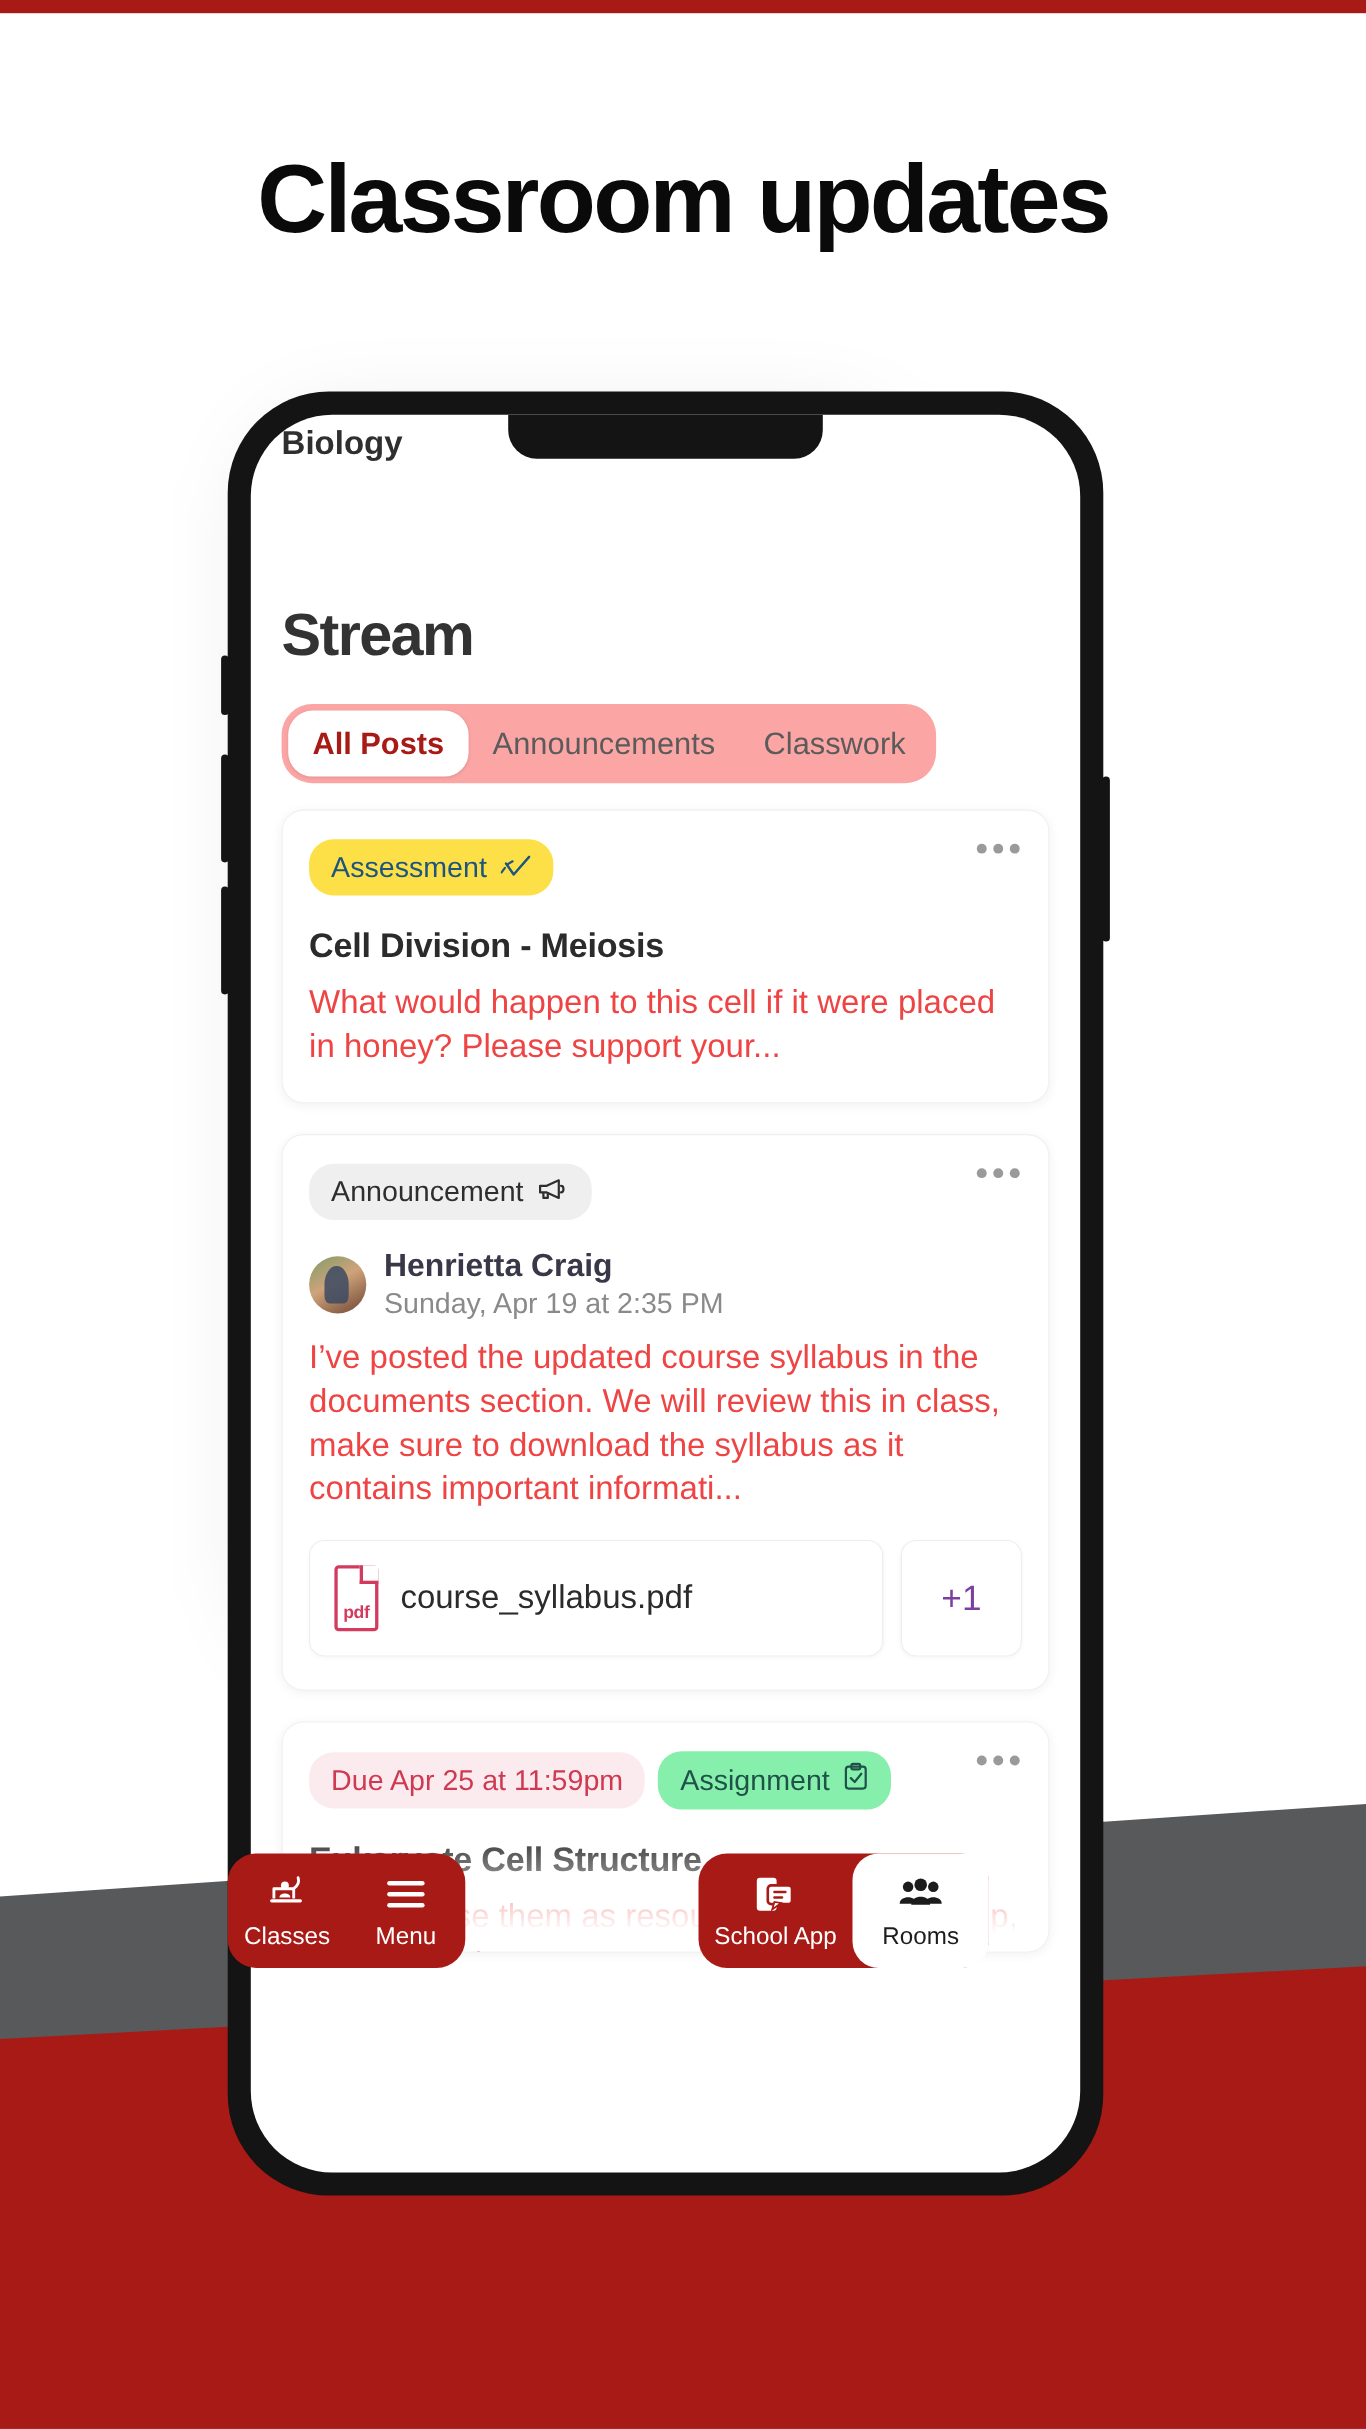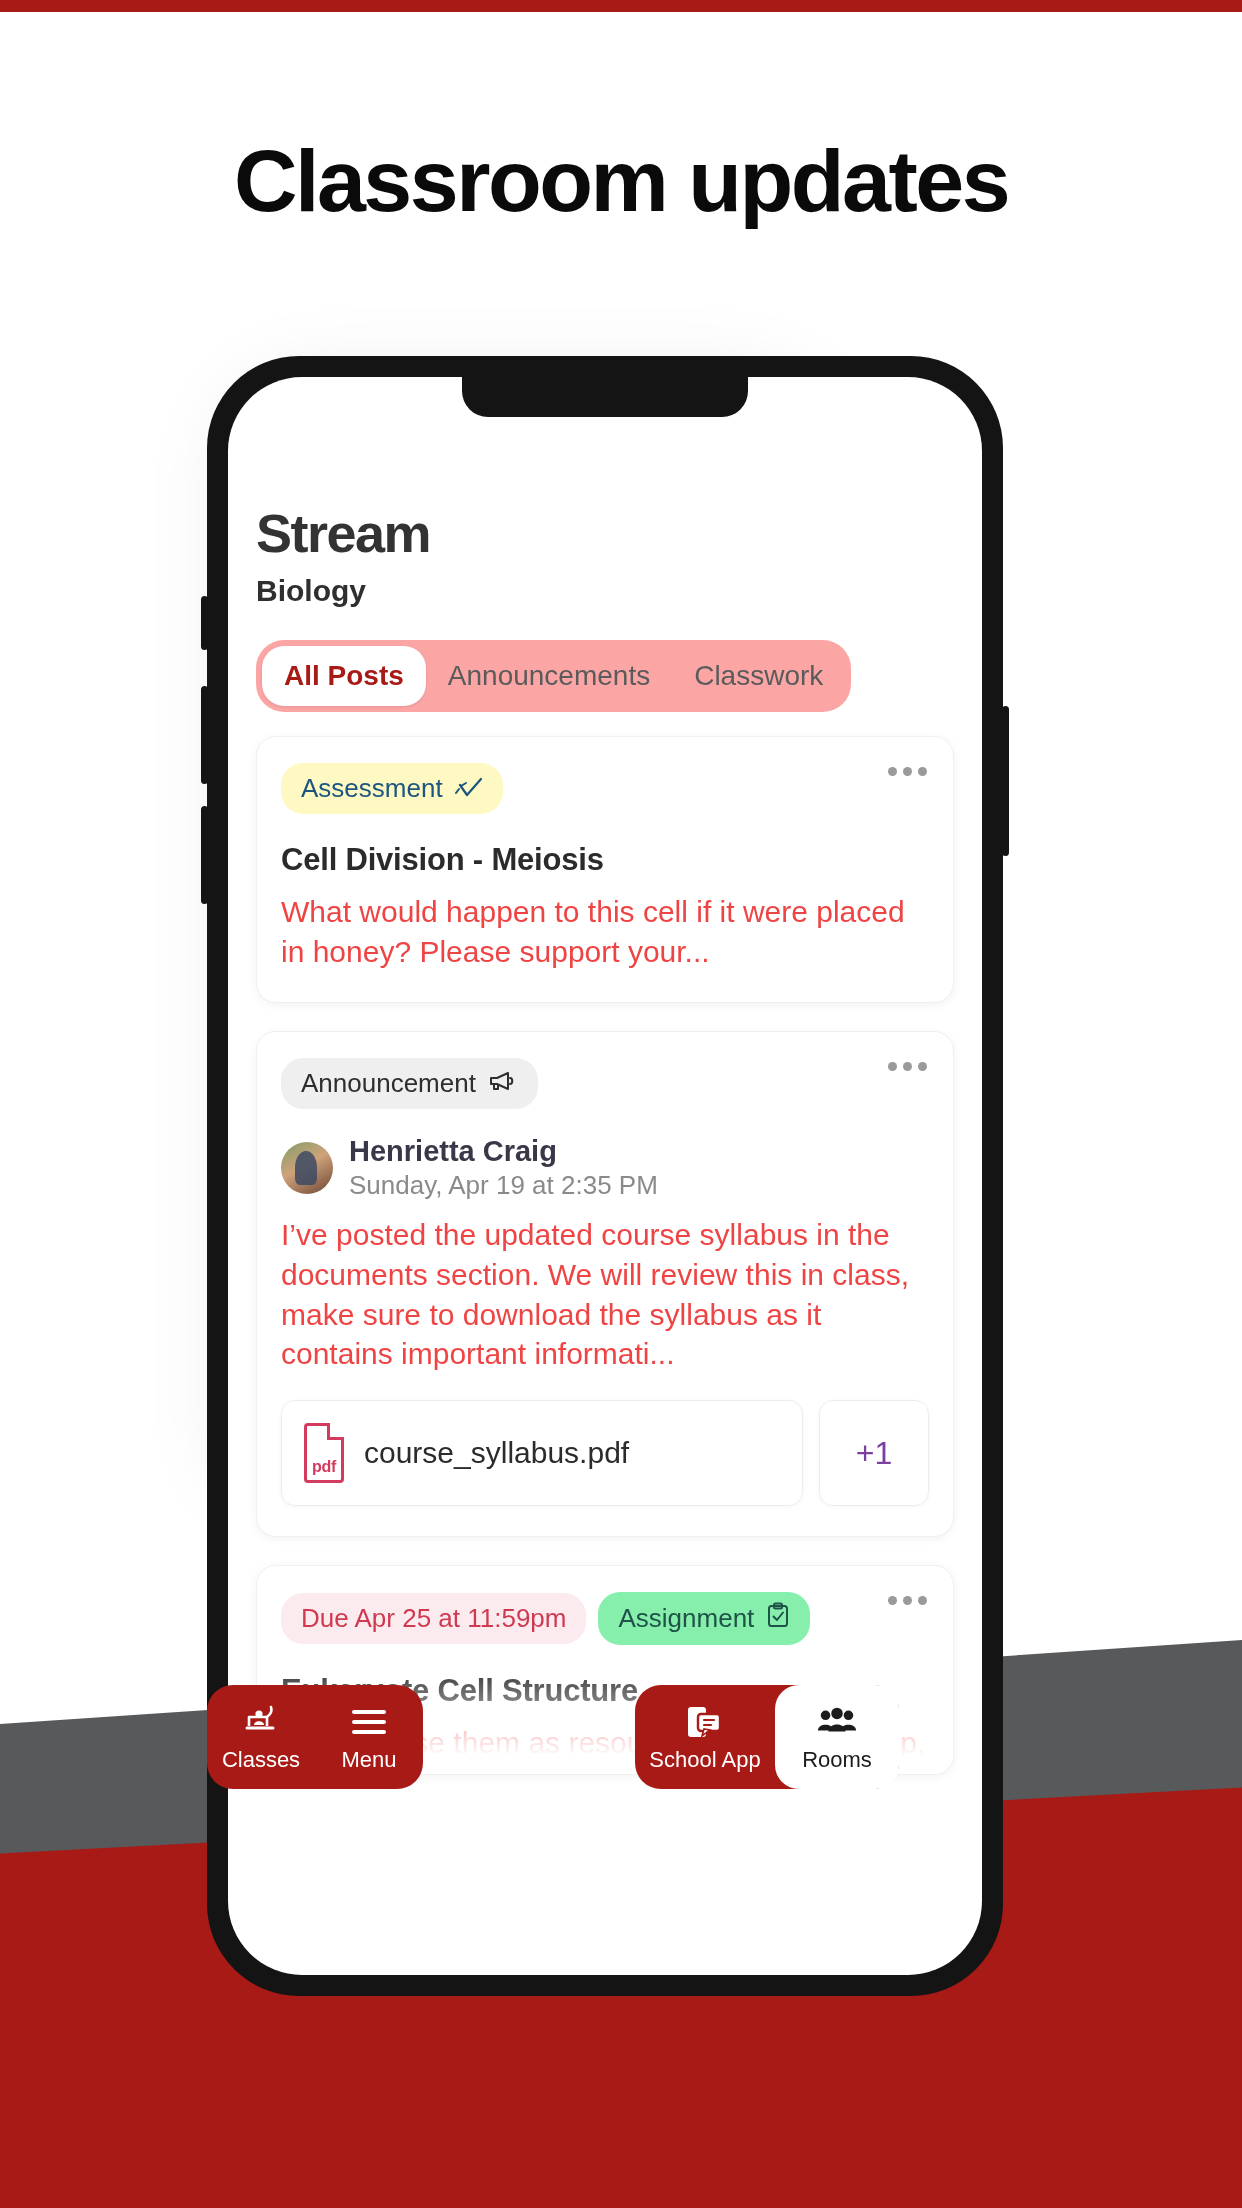--- a/index.html
+++ b/index.html
@@ -140,21 +140,21 @@
   .card-head {
     display: flex; align-items: center; gap: 12px;
   }
   .badge {
     display: inline-flex; align-items: center; gap: 12px;
     border-radius: 22px;
     padding: 10px 20px;
     font-size: 26px;
     white-space: nowrap;
   }
-  .badge-assessment { background: #fef9c3; color: #1c5580; }
+  .badge-assessment { background: #fde047; color: #1c5580; }
   .badge-announcement { background: #efefef; color: #2e2e2e; }
   .badge-assignment { background: #86efac; color: #1f5248; }
   .badge-due { background: #fcebee; color: #cf3a52; }
 
   .kebab {
     position: absolute; right: 26px; top: 30px;
     display: flex; gap: 6px;
   }
   .kebab i {
     width: 9px; height: 9px; border-radius: 50%;
@@ -284,22 +284,22 @@
   <div class="phone-btn" id="phone-btn-mute"></div>
   <div class="phone-btn" id="phone-btn-volup"></div>
   <div class="phone-btn" id="phone-btn-voldn"></div>
   <div class="phone-btn" id="phone-btn-power"></div>
 
   <div id="phone-screen">
     <div id="phone-notch"></div>
 
     <div id="screen-content">
 
+      <div id="stream-subtitle">Biology</div>
       <div id="stream-title">Stream</div>
-      <div id="stream-subtitle">Biology</div>
 
       <div id="tab-bar">
         <div class="tab active">All Posts</div>
         <div class="tab">Announcements</div>
         <div class="tab">Classwork</div>
       </div>
 
       <div id="feed">
 
         <div class="card">

